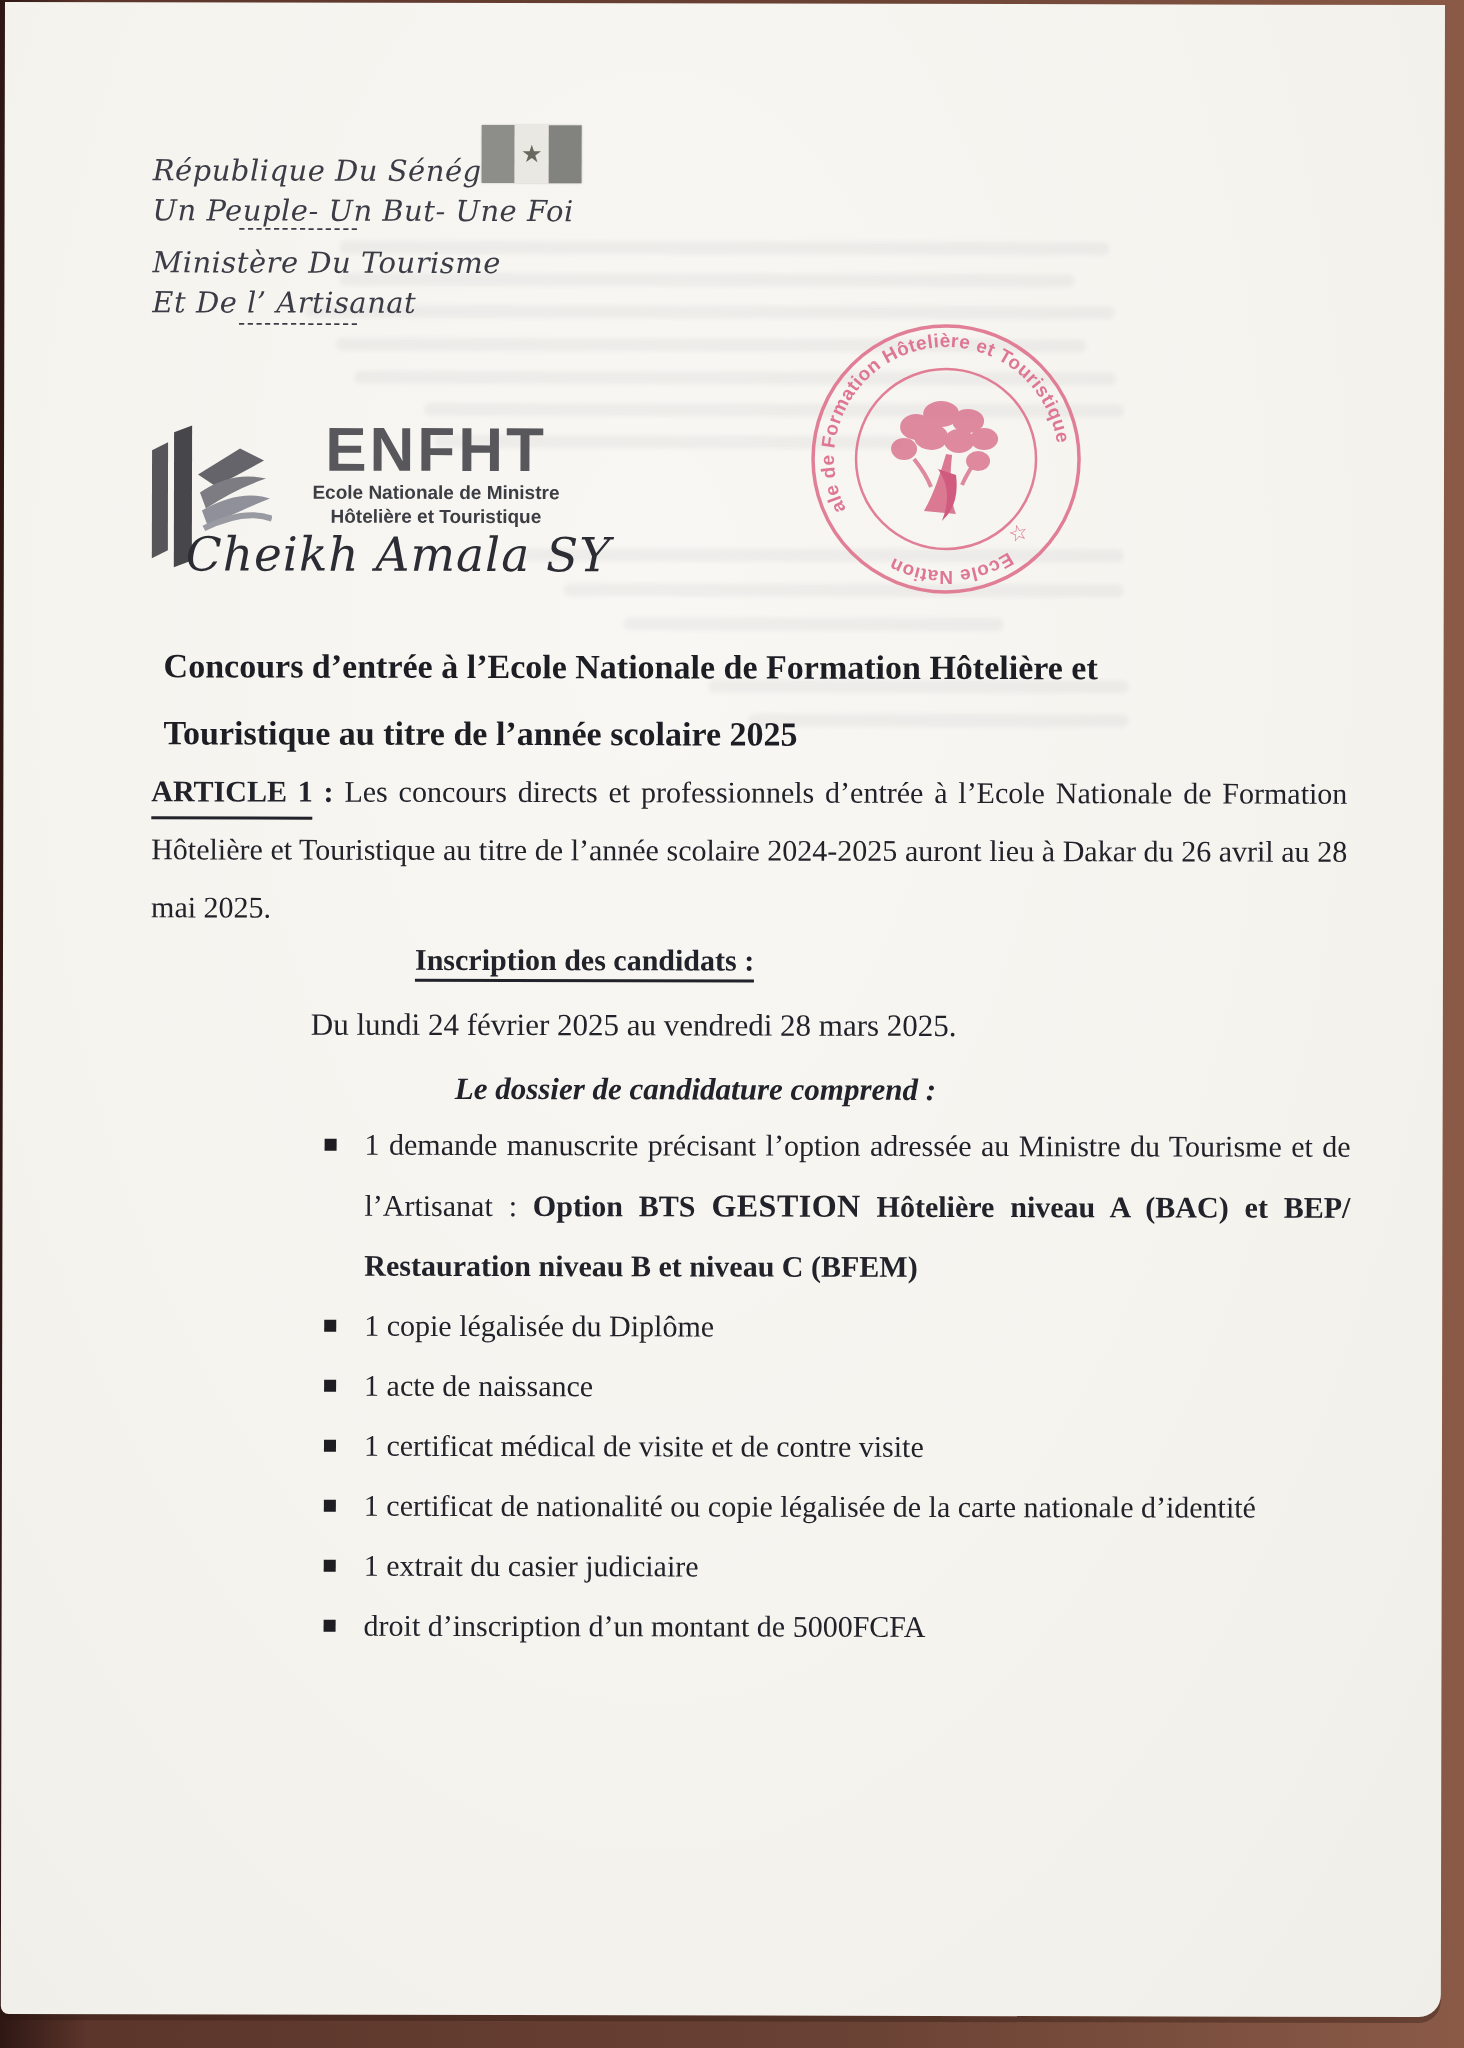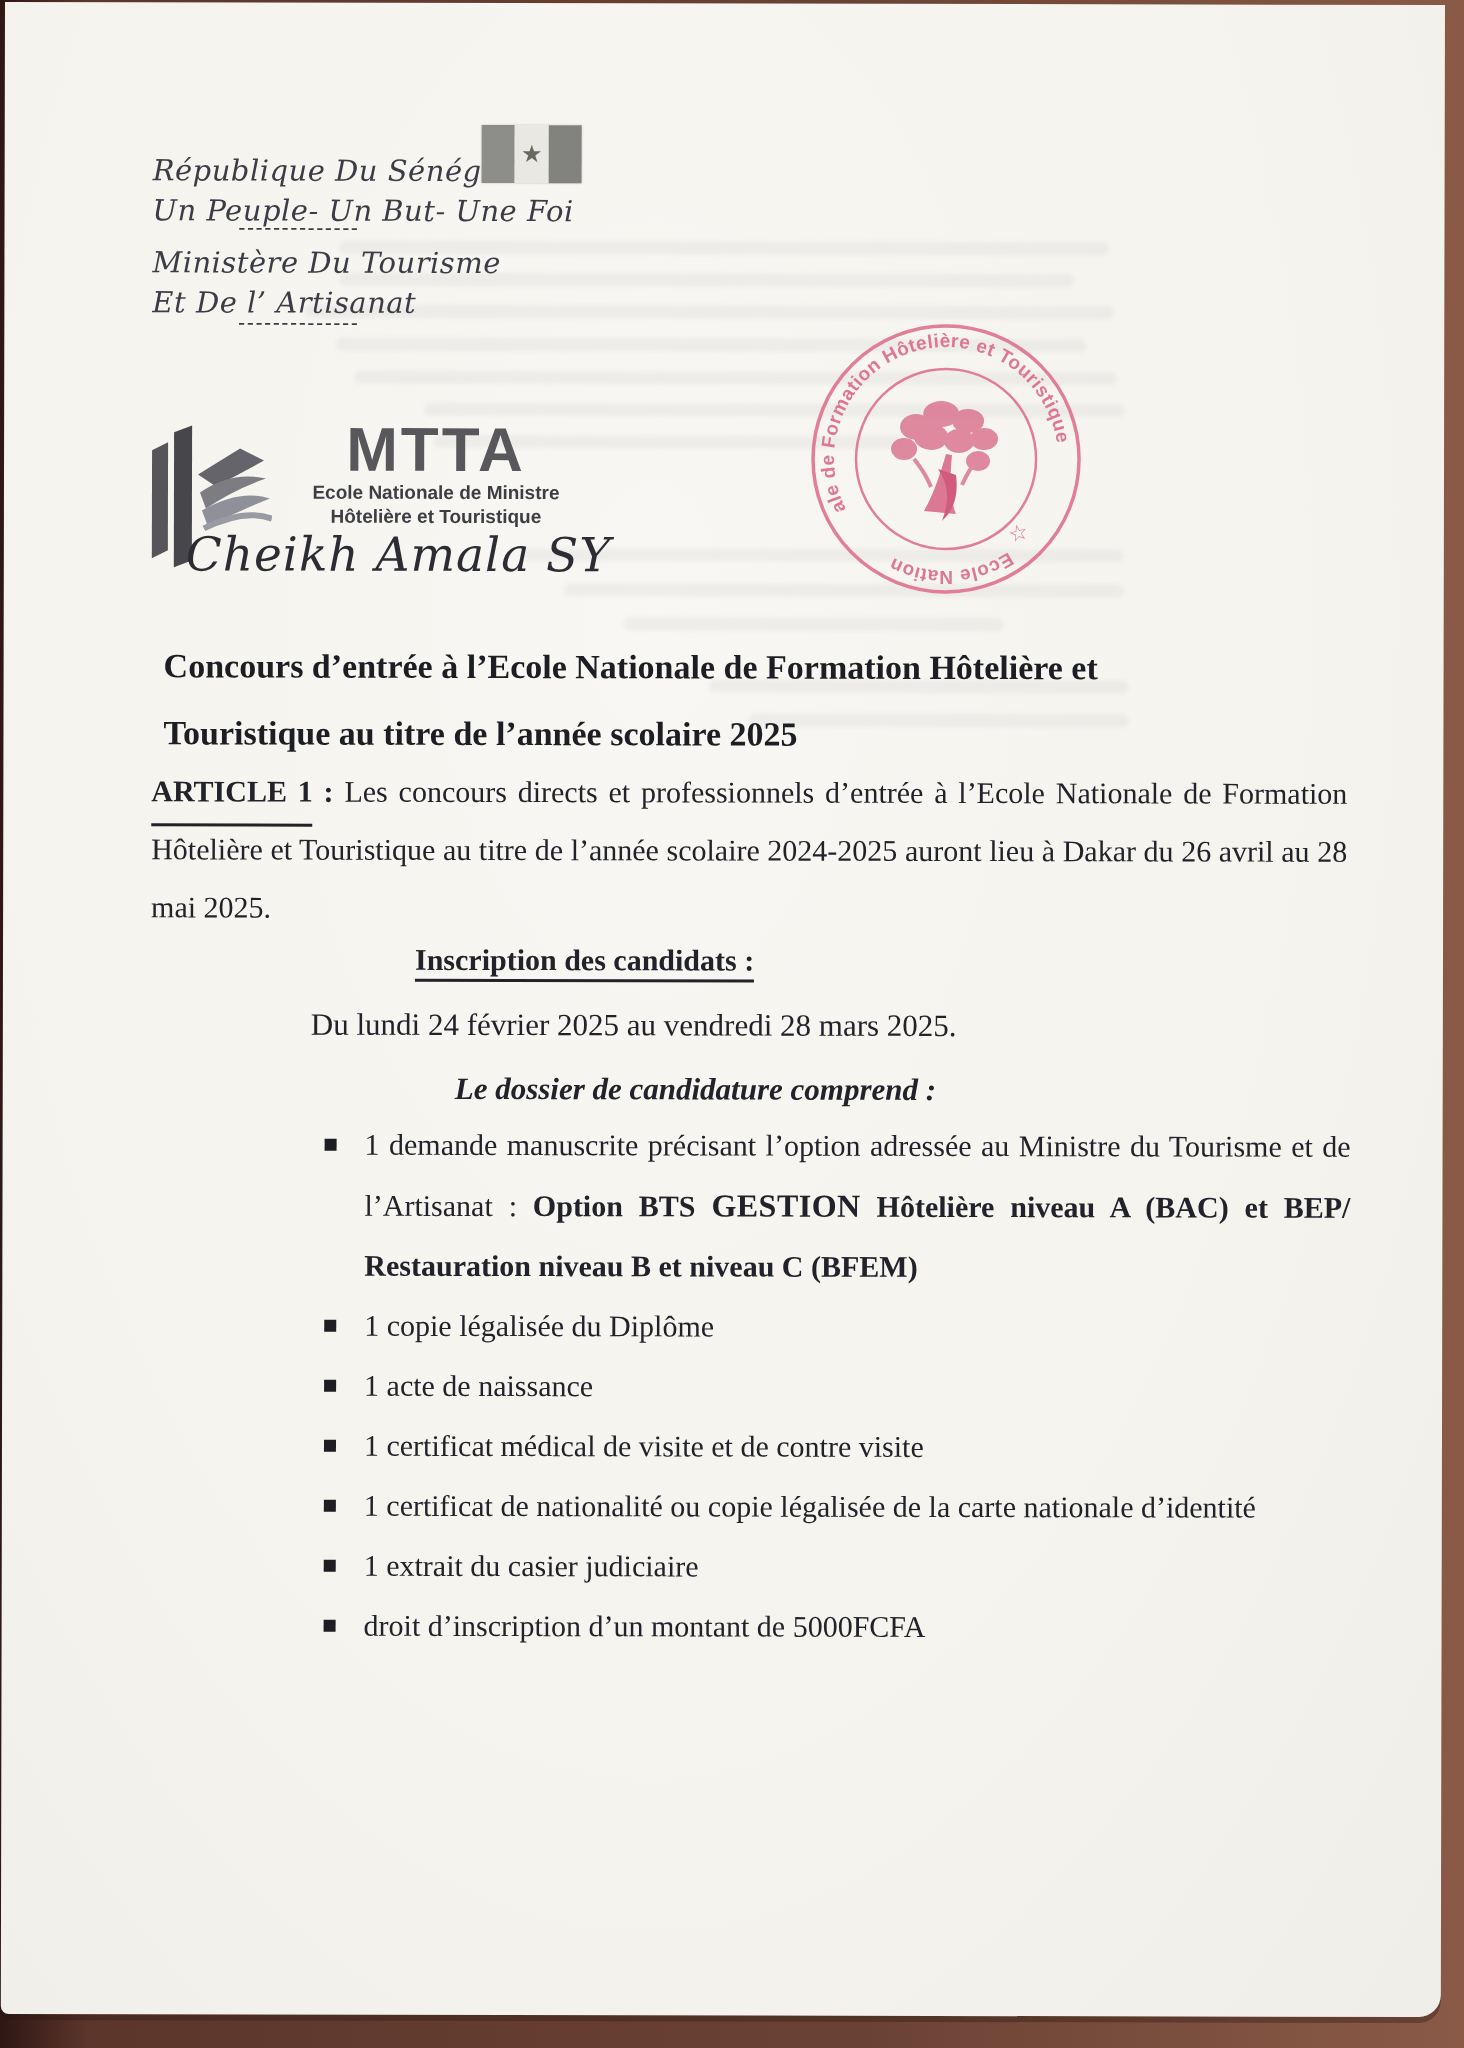--- a/index.html
+++ b/index.html
@@ -37,21 +37,21 @@
   .logo{position:absolute;left:140px;top:416px;display:flex;align-items:flex-start;}
   .logo-text{margin-left:14px;width:300px;text-align:center;}
   .logo-acronym{font-family:"Liberation Sans", sans-serif;font-weight:bold;font-size:62px;line-height:62px;color:#58585c;letter-spacing:3px;}
   .logo-sub{font-family:"Liberation Sans", sans-serif;font-weight:bold;font-size:19px;line-height:24px;color:#3d3d44;}
   .signature{position:absolute;left:182px;top:524px;font-size:47px;letter-spacing:1px;color:#2c2c34;}
   
   .stamp{position:absolute;left:792px;top:305px;width:300px;height:300px;opacity:.92;}
   
   .doc-title{position:absolute;left:160px;top:630px;width:1190px;font-size:34px;font-weight:bold;line-height:67px;color:#1d1d24;}
   .article{position:absolute;left:148px;top:760px;width:1196px;font-size:30px;line-height:58px;text-align:justify;}
-  .article-label{font-weight:bold;border-bottom:3px solid #22222a;padding-bottom:16px;}
+  .article-label{font-weight:bold;border-bottom:3px solid #22222a;padding-bottom:9px;}
   .inscription{position:absolute;left:412px;top:940px;font-size:30px;font-weight:bold;border-bottom:3px solid #22222a;padding-bottom:2px;}
   .period{position:absolute;left:308px;top:1004px;font-size:31px;}
   .dossier-heading{position:absolute;left:452px;top:1068px;font-size:31px;font-weight:bold;font-style:italic;}
   .dossier-list{position:absolute;left:322px;top:1112px;width:1026px;font-size:30px;}
   .item{display:flex;align-items:flex-start;}
   .bullet{width:12px;height:12px;background:#1d1d22;margin:24px 28px 0 0;flex:none;}
   .item-text{flex:1;line-height:60px;}
   .just{text-align:justify;}
   .b{font-weight:bold;}
   .bsans{font-weight:bold;font-family:Liberation Serif, serif;font-size:32px;letter-spacing:.5px;}
@@ -97,21 +97,21 @@
   <div class="logo">
     <svg width="128" height="150" viewBox="0 0 128 150">
       <polygon points="8,32 24,24 24,132 8,140" fill="#55555a"></polygon>
       <polygon points="30,14 48,7 48,142 30,149" fill="#46464b"></polygon>
       <path d="M54,56 L96,30 L120,42 L72,68 Z" fill="#64646a"></path>
       <path d="M56,74 Q88,52 122,60 Q92,70 62,90 Z" fill="#7c7c82"></path>
       <path d="M58,92 Q96,70 126,80 Q96,92 64,108 Z" fill="#90909a"></path>
       <path d="M60,110 Q100,90 128,100" stroke="#9a9aa2" stroke-width="6" fill="none"></path>
     </svg>
     <div class="logo-text">
-      <div class="logo-acronym">MTTA</div>
+      <div class="logo-acronym">ENFHT</div>
       <div class="logo-sub">Ecole Nationale de Ministre</div>
       <div class="logo-sub">Hôtelière et Touristique</div>
     </div>
   </div>
 
   <div class="signature script">Cheikh Amala SY</div>
 
   <svg class="stamp" viewBox="0 0 300 300">
     <defs>
       <path id="arcUpper" d="M 53 206 A 112 112 0 1 1 247 206" fill="none"></path>

